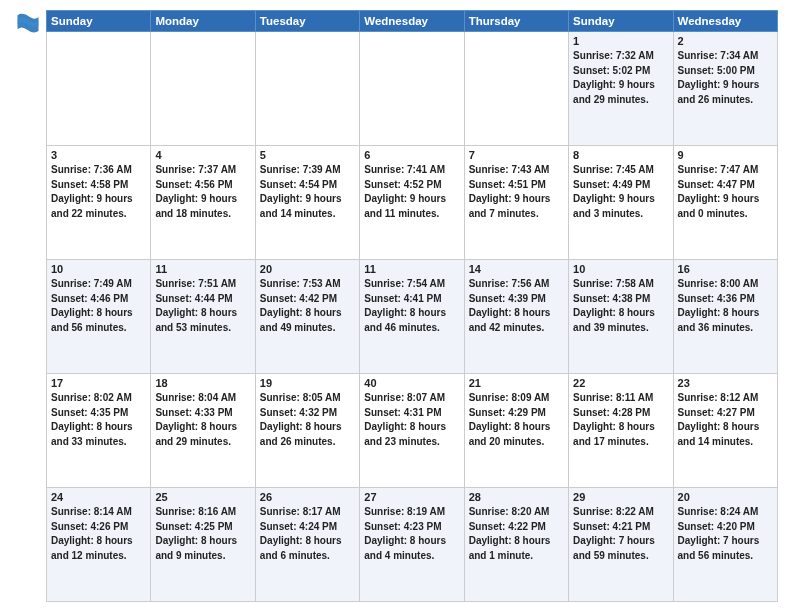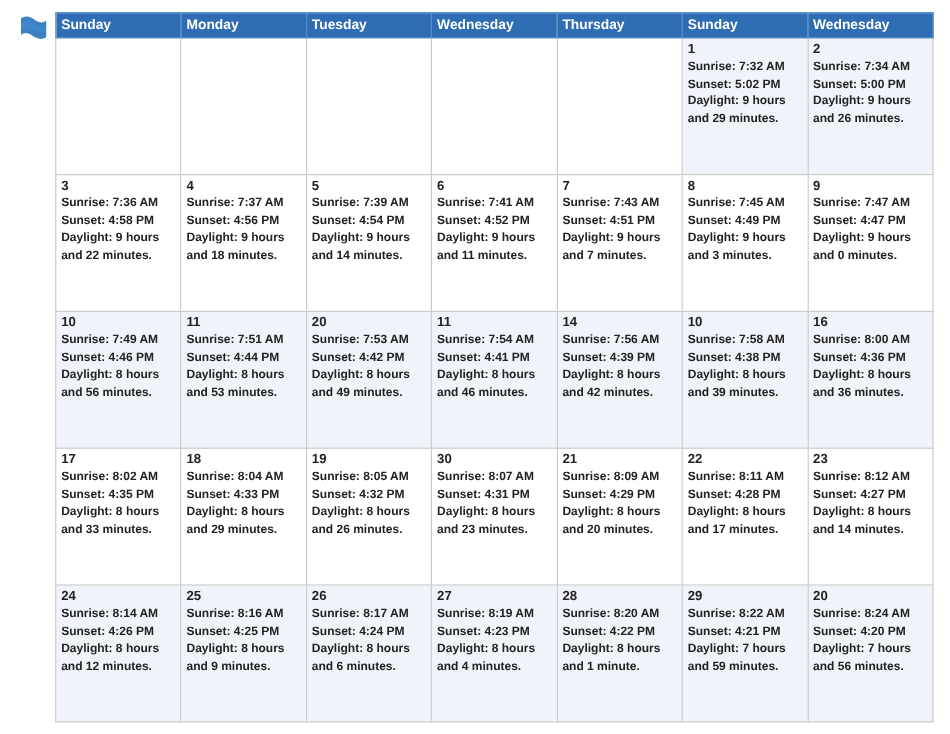--- a/index.html
+++ b/index.html
@@ -217,21 +217,21 @@
           </td>
           <td>
             <span class="day-num">18</span>
             <div class="day-info">Sunrise: 8:04 AM<br>Sunset: 4:33 PM<br>Daylight: 8 hours<br>and 29 minutes.</div>
           </td>
           <td>
             <span class="day-num">19</span>
             <div class="day-info">Sunrise: 8:05 AM<br>Sunset: 4:32 PM<br>Daylight: 8 hours<br>and 26 minutes.</div>
           </td>
           <td>
-            <span class="day-num">30</span>
+            <span class="day-num">40</span>
             <div class="day-info">Sunrise: 8:07 AM<br>Sunset: 4:31 PM<br>Daylight: 8 hours<br>and 23 minutes.</div>
           </td>
           <td>
             <span class="day-num">21</span>
             <div class="day-info">Sunrise: 8:09 AM<br>Sunset: 4:29 PM<br>Daylight: 8 hours<br>and 20 minutes.</div>
           </td>
           <td>
             <span class="day-num">22</span>
             <div class="day-info">Sunrise: 8:11 AM<br>Sunset: 4:28 PM<br>Daylight: 8 hours<br>and 17 minutes.</div>
           </td>

